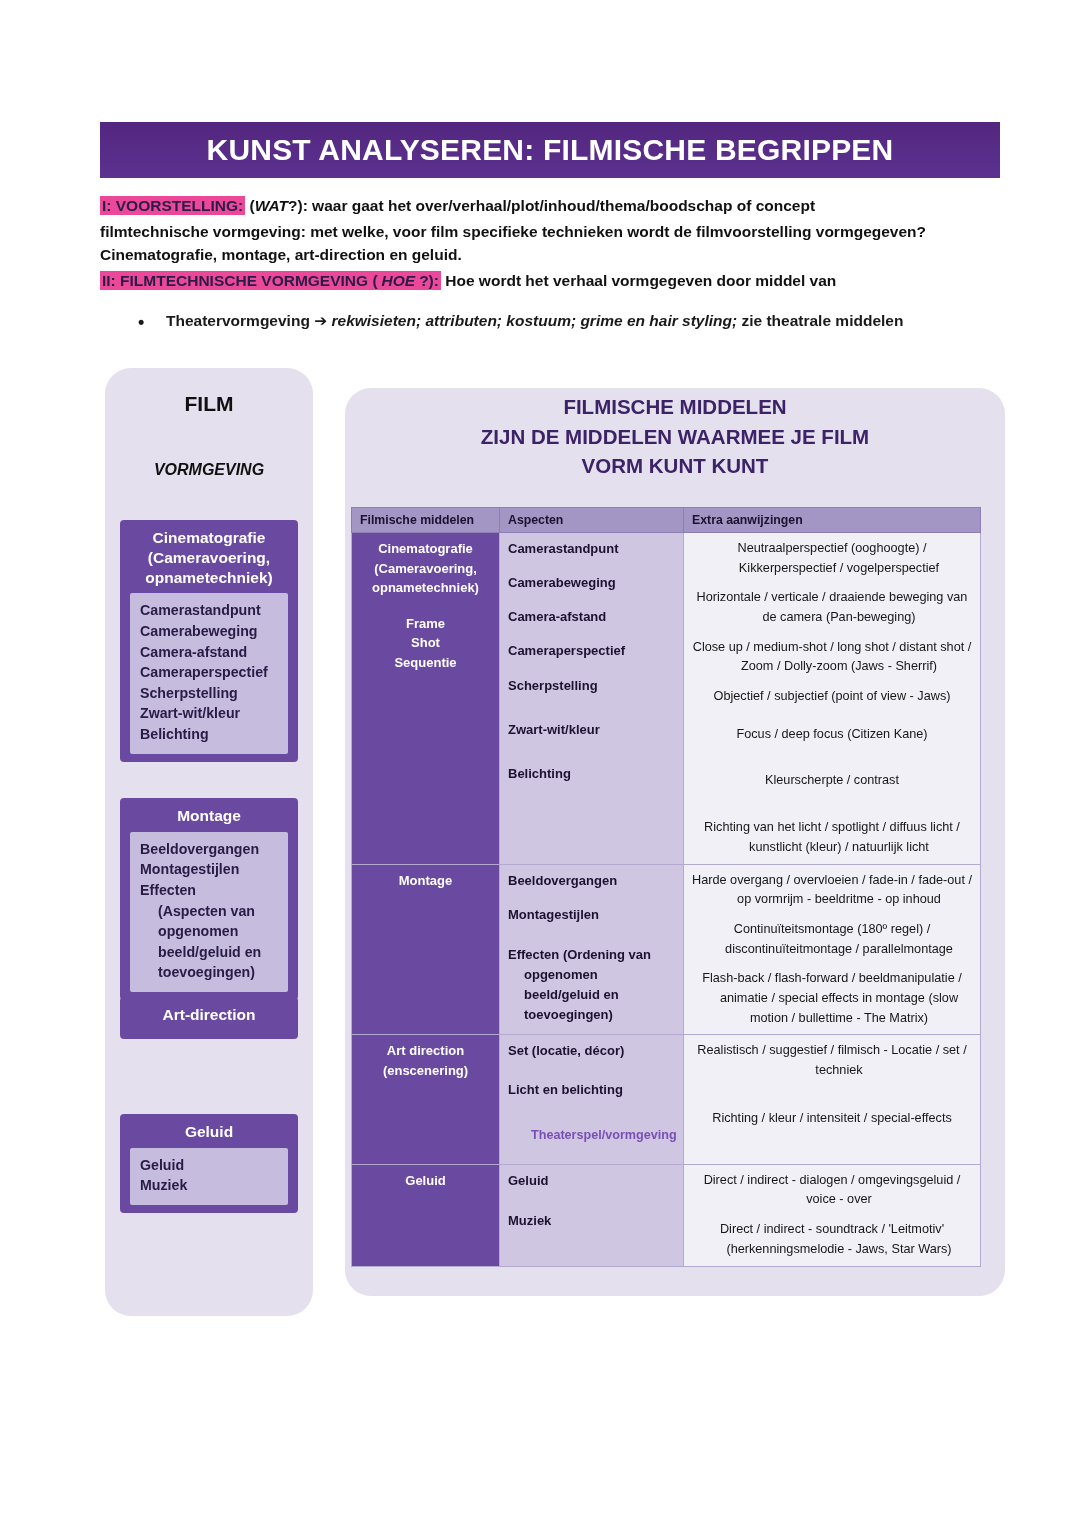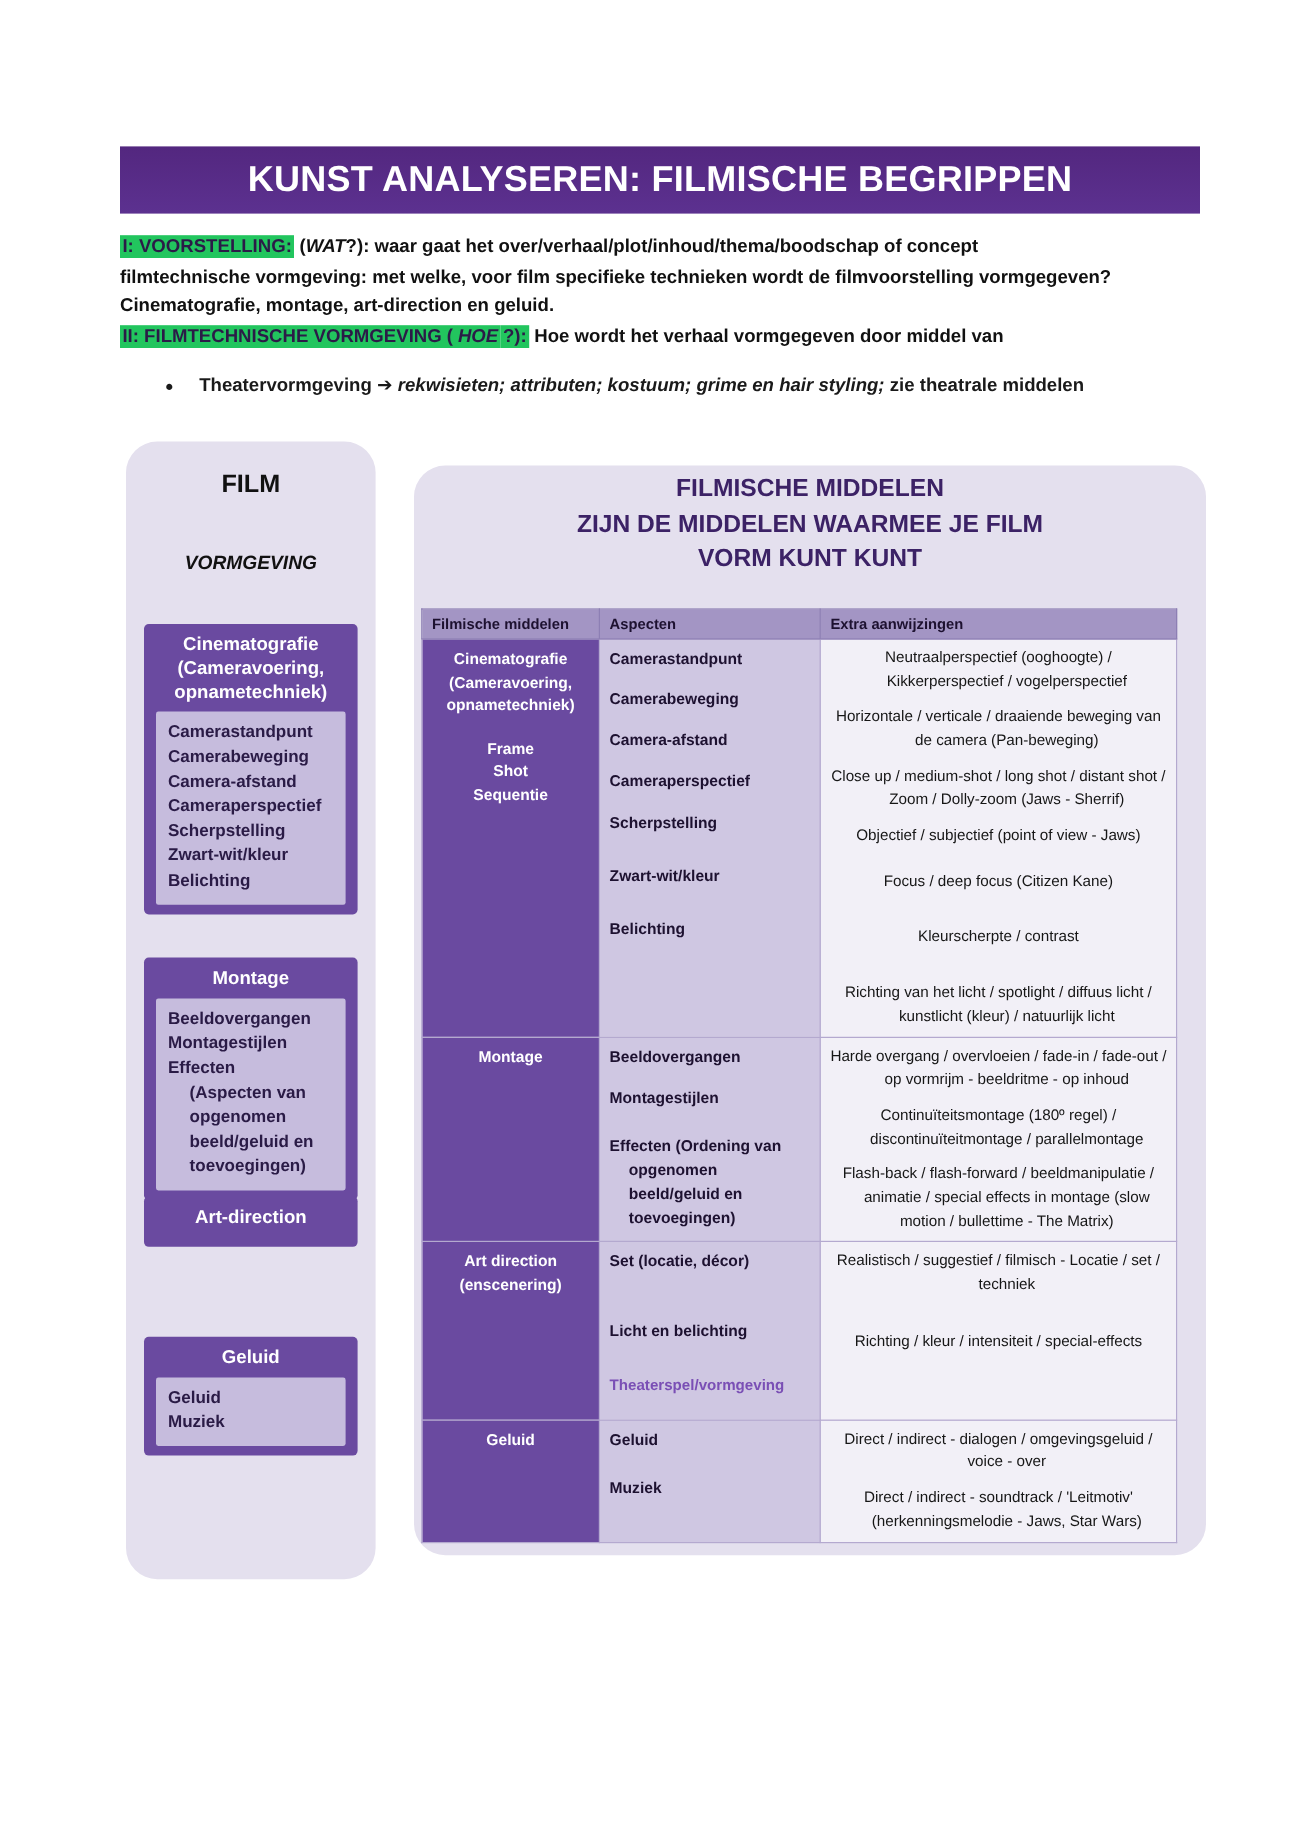--- a/index.html
+++ b/index.html
@@ -52,21 +52,21 @@
     width: 905px;
   }
   .intro p {
     margin: 0 0 4px 0;
     font-size: 15.5px;
     font-weight: bold;
     line-height: 1.45;
     color: #111;
   }
   .hl {
-    background: #22c55e;
+    background: #ec4899;
     padding: 1px 2px;
     color: #2b1b47;
   }
   .ital { font-style: italic; }
   .reg { font-weight: normal; }
 
   .bullets {
     position: absolute;
     left: 130px;
     top: 308px;
@@ -234,21 +234,21 @@
     color: #161616;
     font-size: 12.7px;
     line-height: 1.55;
     text-align: center;
   }
   .asp-line { margin: 0 0 14px 0; }
   .asp-line:last-child { margin-bottom: 0; }
   .ext-line { margin: 0 0 10px 0; }
   .ext-line:last-child { margin-bottom: 0; }
   .hang { padding-left: 14px; text-indent: -14px; }
-  .theater-line { color: #7a4fb5; font-weight: bold; font-size: 12.6px; }
+  .theater-line { color: #7a4fb5; font-weight: bold; font-size: 12.6px; margin-left: 23px; }
 
   
   .footer {
     position: absolute;
     left: 0;
     top: 1408px;
     width: 1080px;
     height: 40px;
   }
 </style>
@@ -389,21 +389,21 @@
             <p class="ext-line hang">Continuïteitsmontage (180º regel) / discontinuïteitmontage / parallelmontage</p>
             <p class="ext-line hang">Flash-back / flash-forward / beeldmanipulatie / animatie / special effects in montage (slow motion / bullettime - The Matrix)</p>
           </td>
         </tr>
 
         <tr>
           <td class="cat">
             <div>Art direction (enscenering)</div>
           </td>
           <td class="asp">
-            <p class="asp-line" style="margin-bottom:37px">Set (locatie, décor)</p>
+            <p class="asp-line" style="margin-bottom:18px">Set (locatie, décor)</p>
             <p class="asp-line" style="margin-bottom:26px">Licht en belichting</p>
             <p class="theater-line">Theaterspel/vormgeving</p>
           </td>
           <td class="ext">
             <p class="ext-line hang" style="margin-bottom:28px">Realistisch / suggestief / filmisch - Locatie / set / techniek</p>
             <p class="ext-line hang">Richting / kleur / intensiteit / special-effects</p>
           </td>
         </tr>
 
         <tr>

